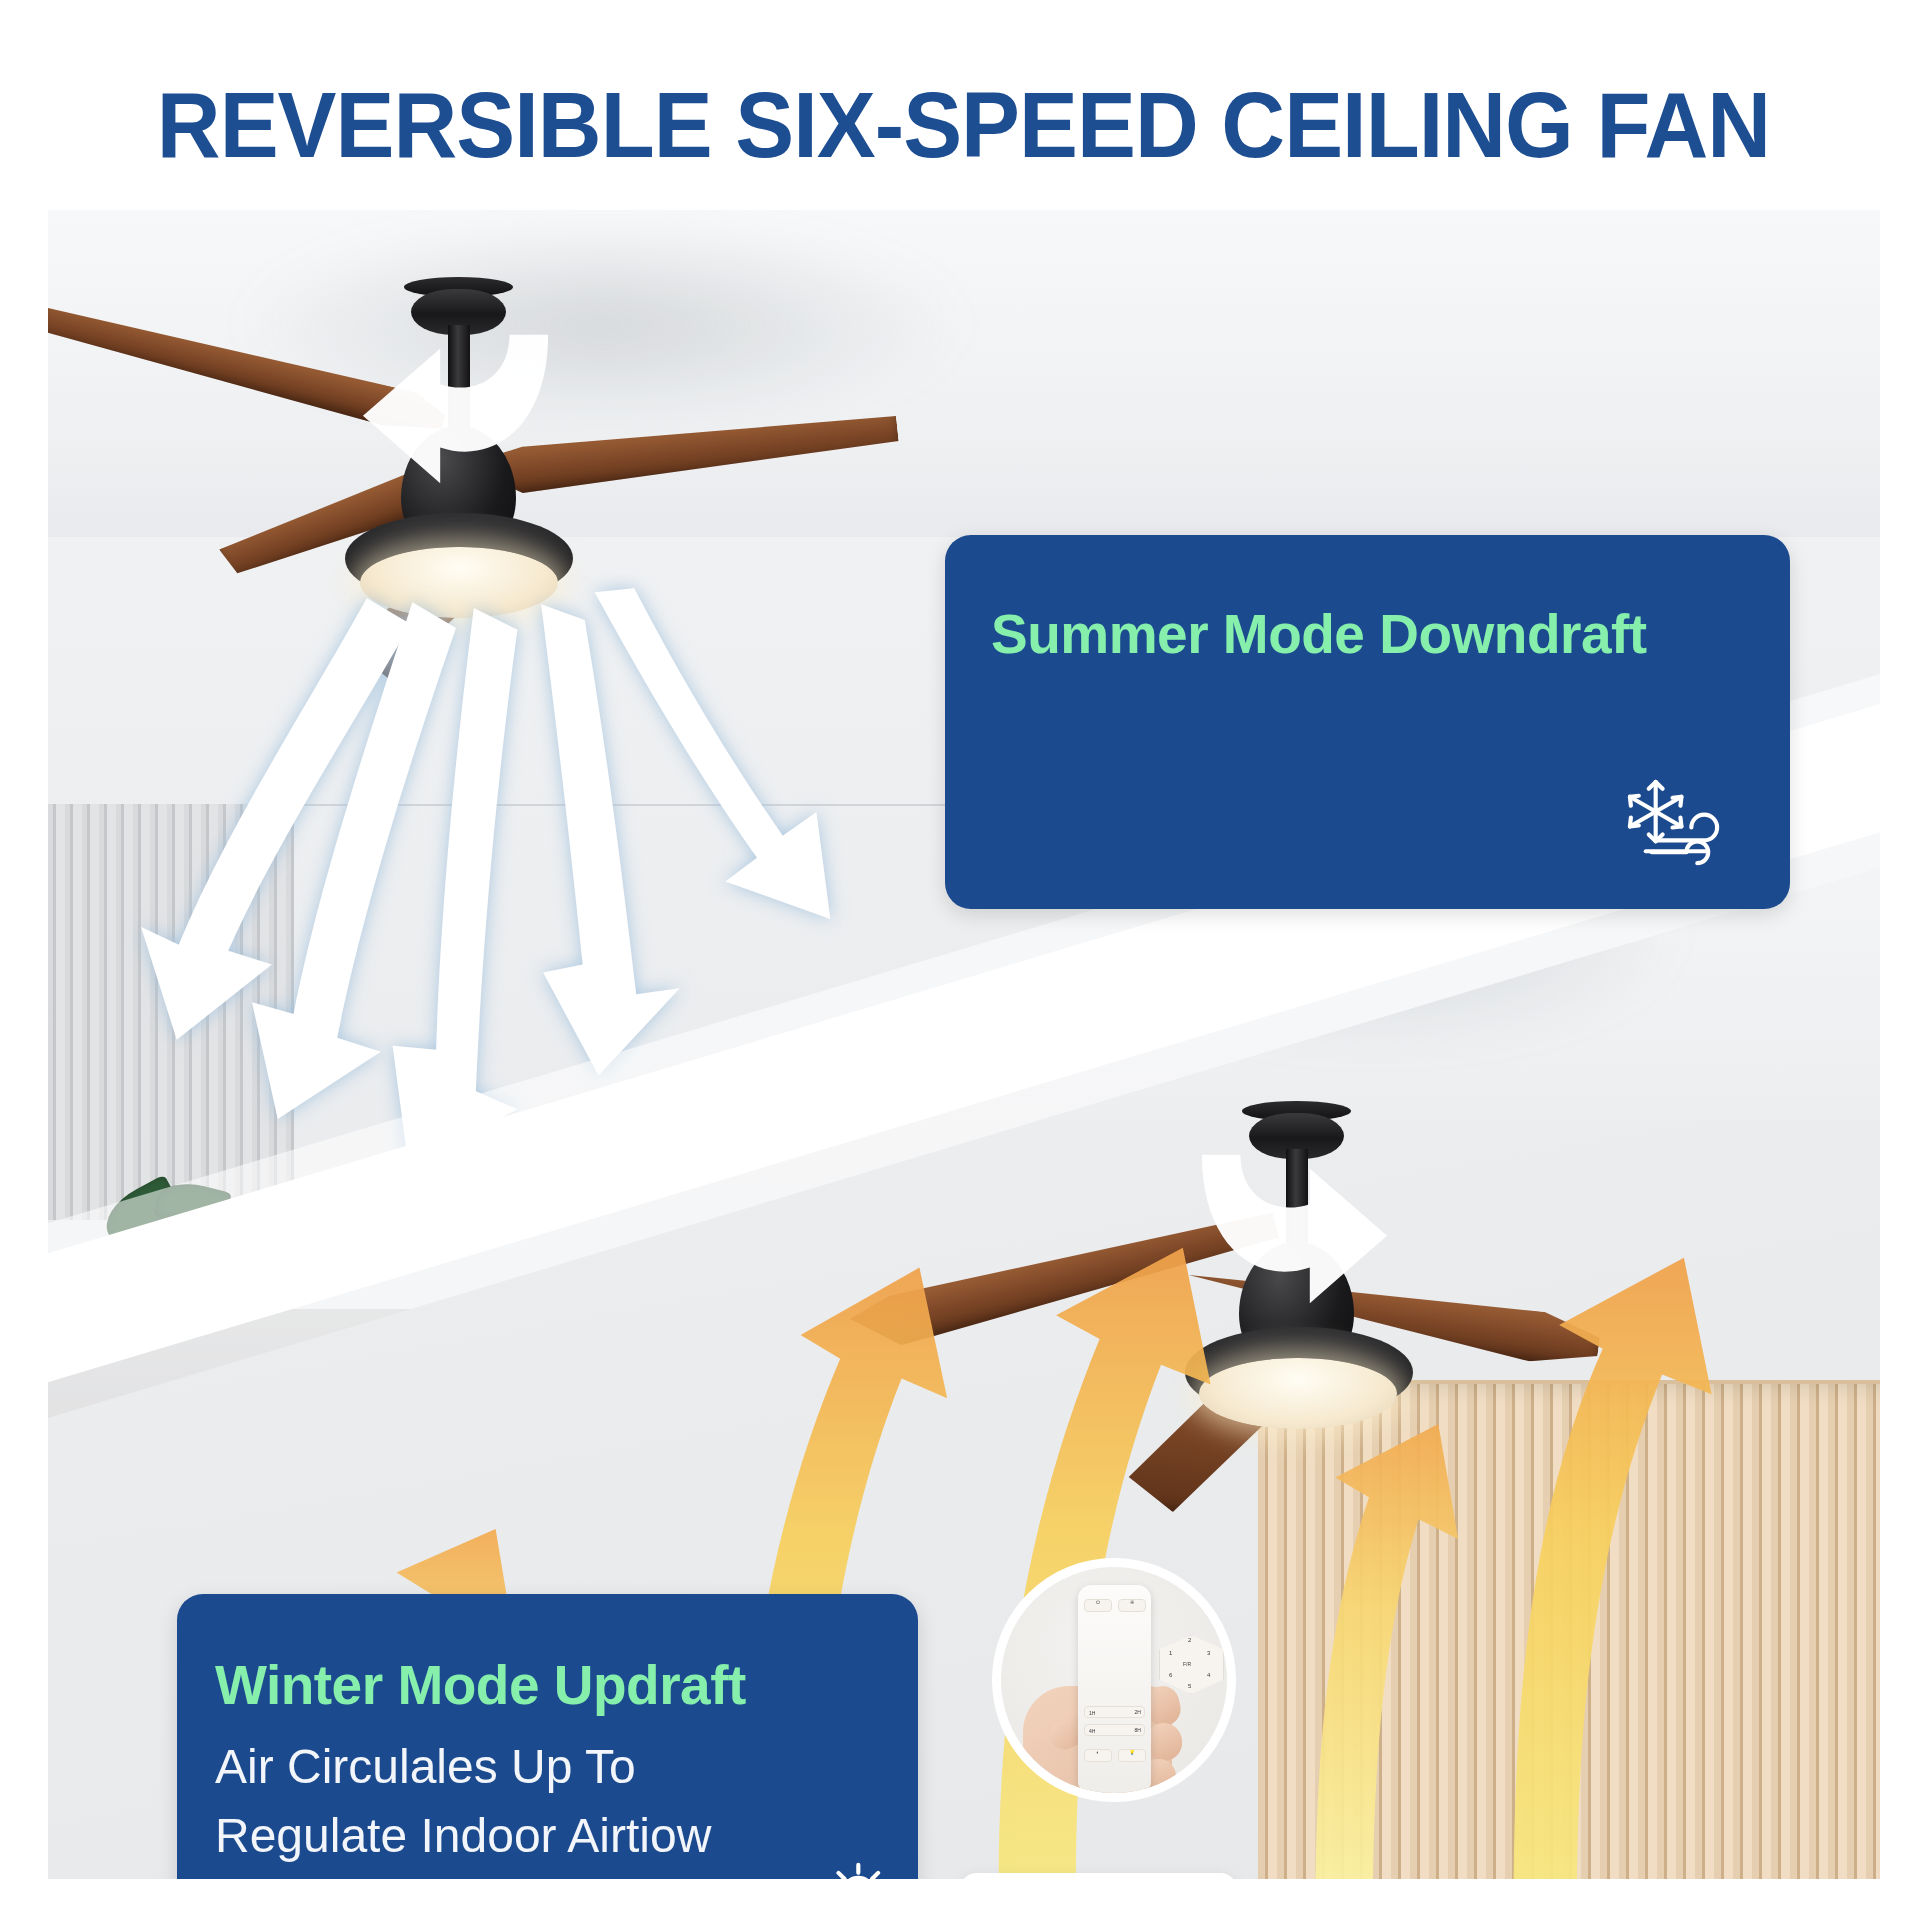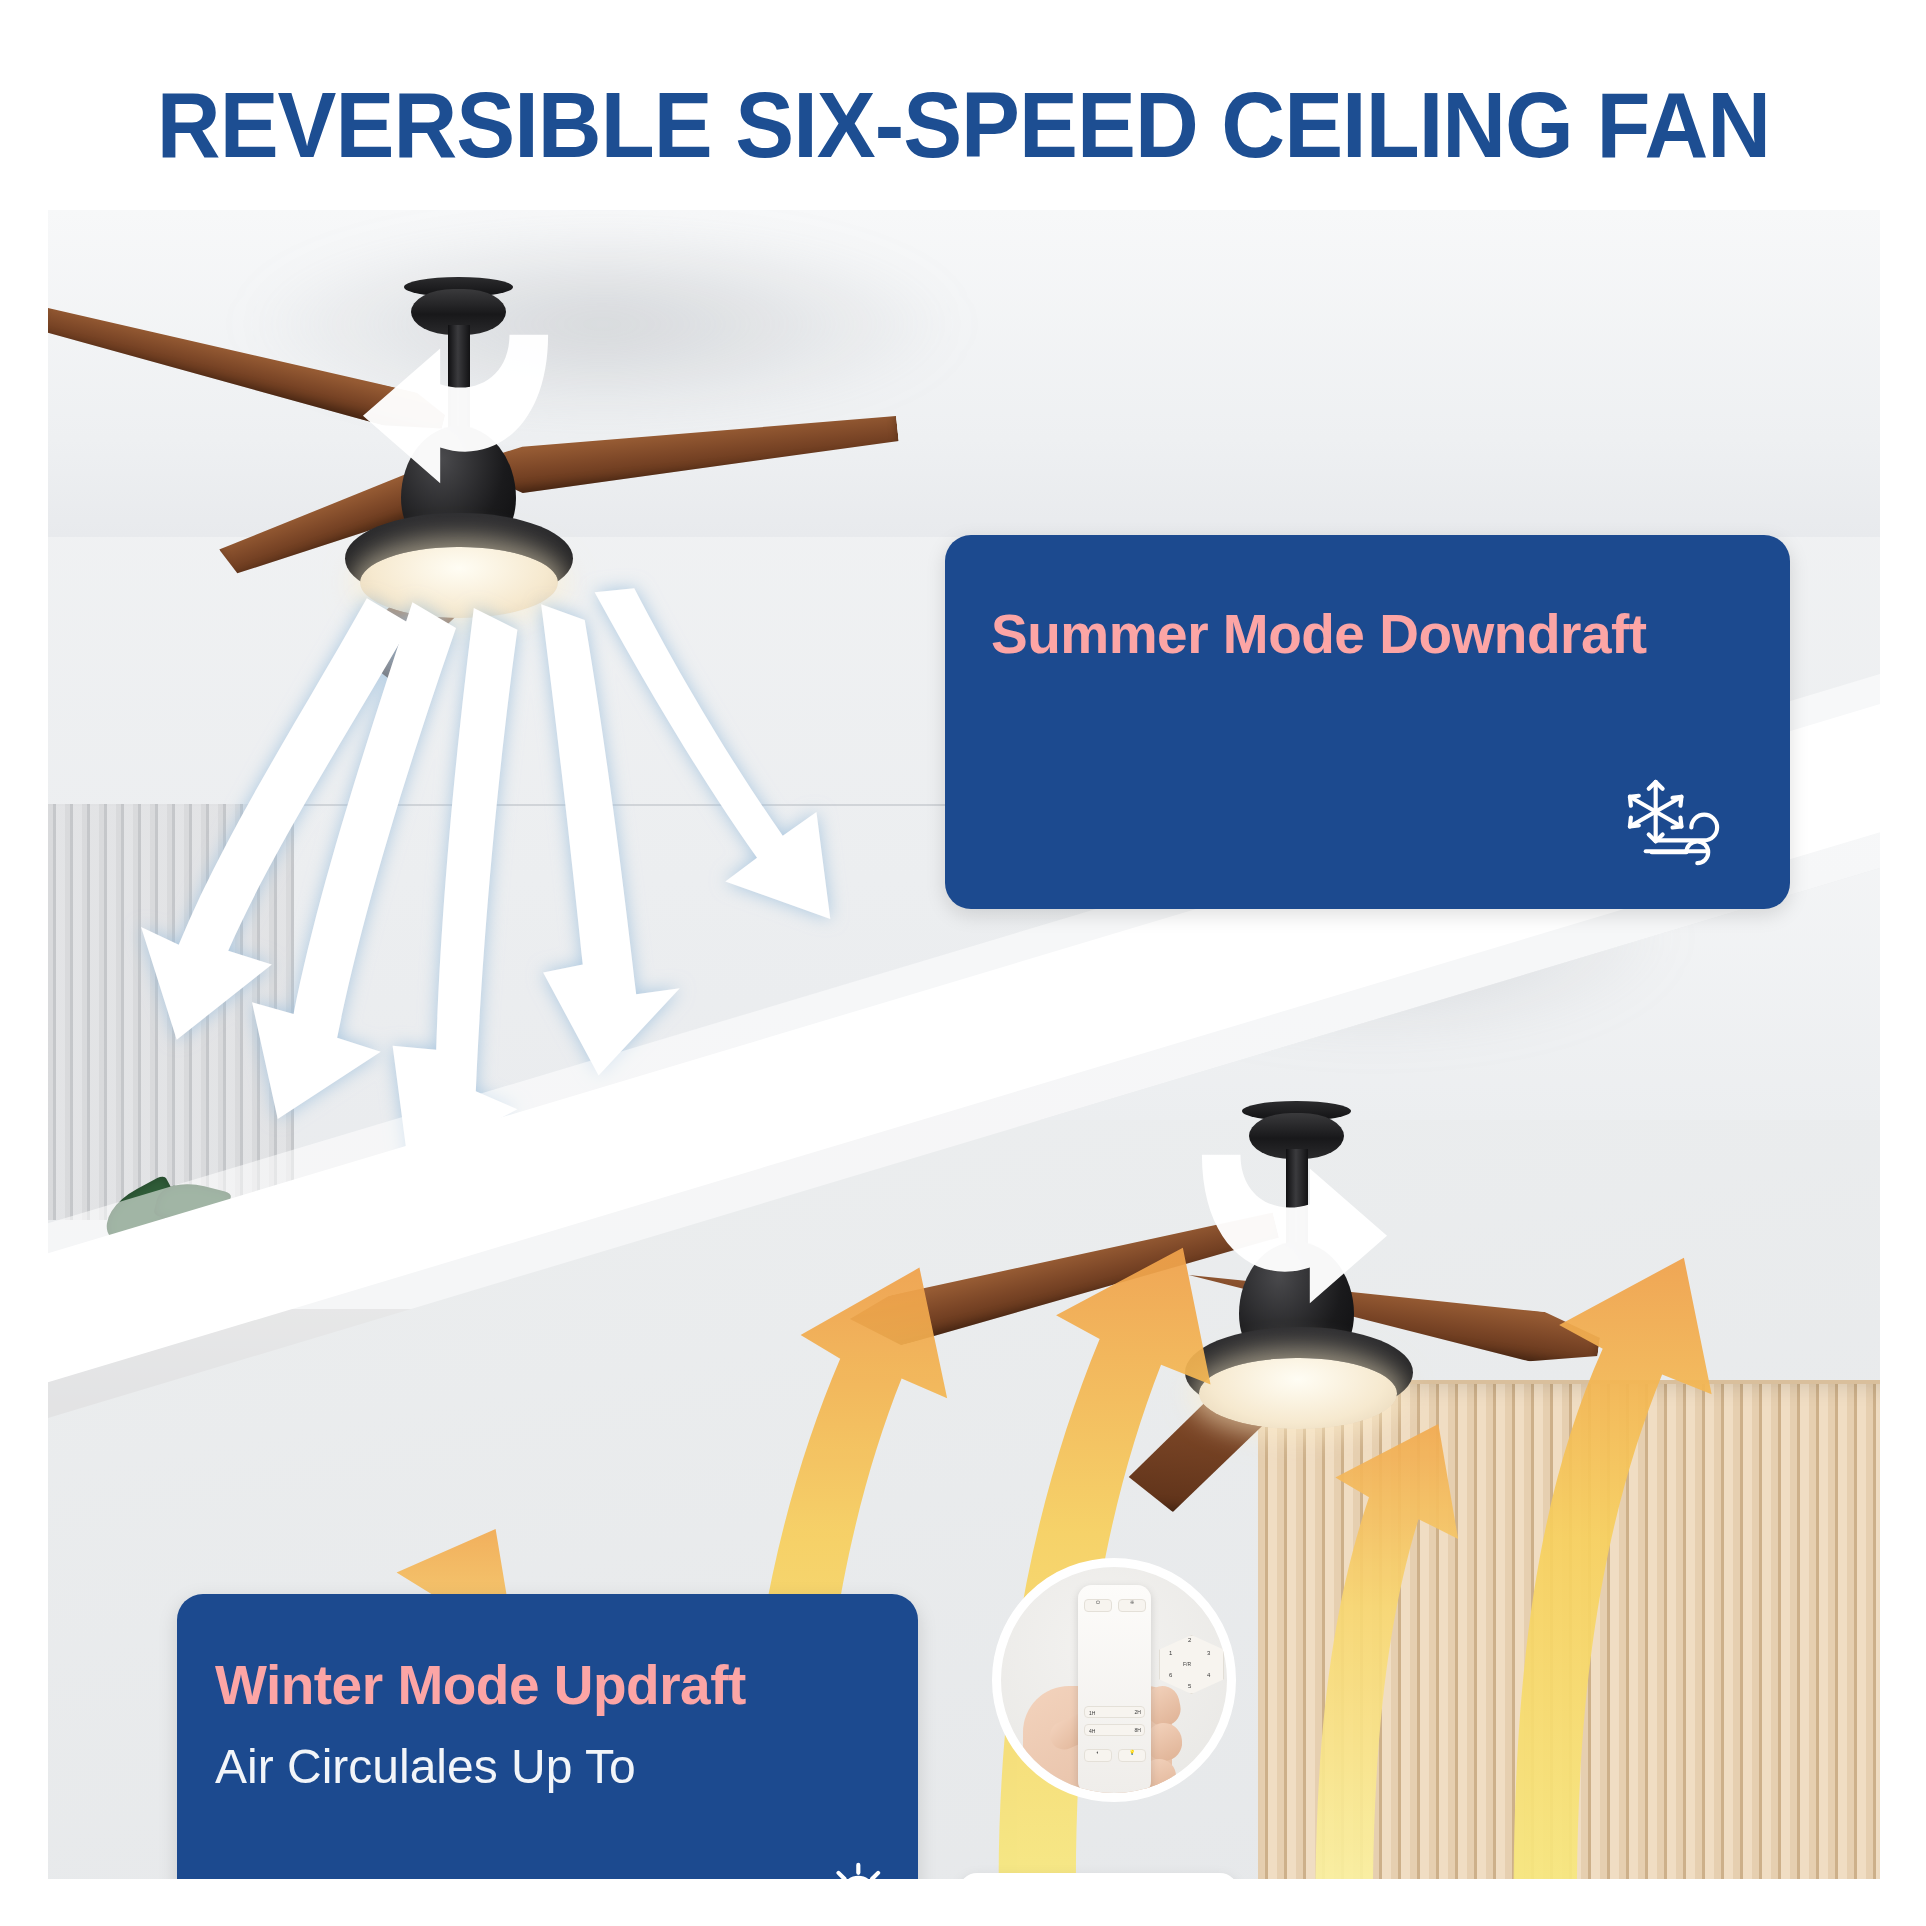--- a/index.html
+++ b/index.html
@@ -192,21 +192,21 @@
     position: absolute;
     background: #1c4a8f;
     border-radius: 26px;
     box-shadow: 0 6px 20px rgba(0,0,0,.13);
   }
   #callout-summer { left: 897px; top: 325px; width: 845px; height: 374px; }
   #callout-winter { left: 129px; top: 1384px; width: 741px; height: 394px; }
 
   .callout-title {
     position:absolute;
-    color:#fca5a5;
+    color:#86efac;
     font-weight:bold;
     font-family: "Liberation Sans", sans-serif;
     white-space: nowrap;
   }
   .callout-line {
     position:absolute;
     color:#f2f5f9;
     font-weight: 400;
     font-family: "Liberation Sans", sans-serif;
     white-space: nowrap;
@@ -445,20 +445,21 @@
           <path d="M80 56 a13 13 0 1 1 13 13 H 44"></path>
           <path d="M34 80 H 96"></path>
           <path d="M86 92 a11 11 0 1 0 -11 -11 H 40"></path>
         </g>
       </svg>
     </div>
 
     <div class="callout" id="callout-winter">
       <div class="callout-title">Winter Mode Updraft</div>
       <div class="callout-line l1">Air Circulales Up To</div>
+      <div class="callout-line l2">Regulate Indoor Airtiow</div>
 
       <svg class="callout-icon" id="icon-sun-wind" viewBox="0 0 128 110">
         <g fill="none" stroke="#ffffff" stroke-width="4.2" stroke-linecap="round" stroke-linejoin="round">
 
           <circle cx="84" cy="36" r="15"></circle>
           <line x1="84" y1="8" x2="84" y2="16"></line>
           <line x1="84" y1="56" x2="84" y2="64"></line>
           <line x1="56" y1="36" x2="64" y2="36"></line>
           <line x1="104" y1="36" x2="112" y2="36"></line>
           <line x1="64" y1="16" x2="70" y2="22"></line>

